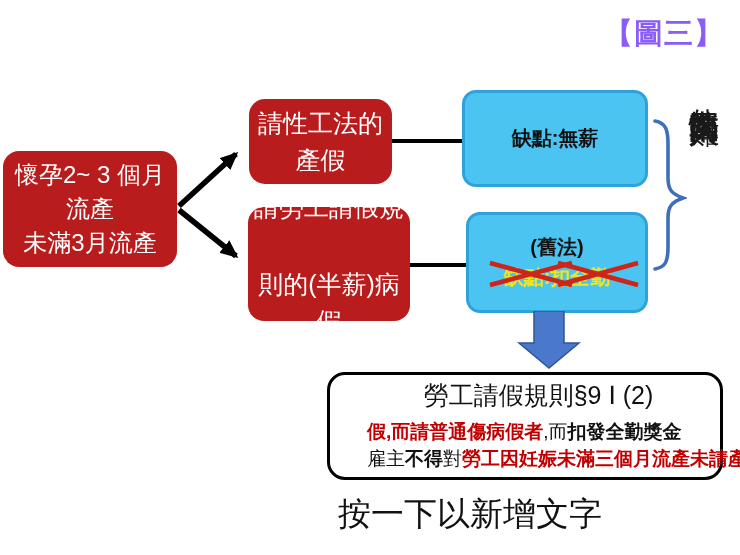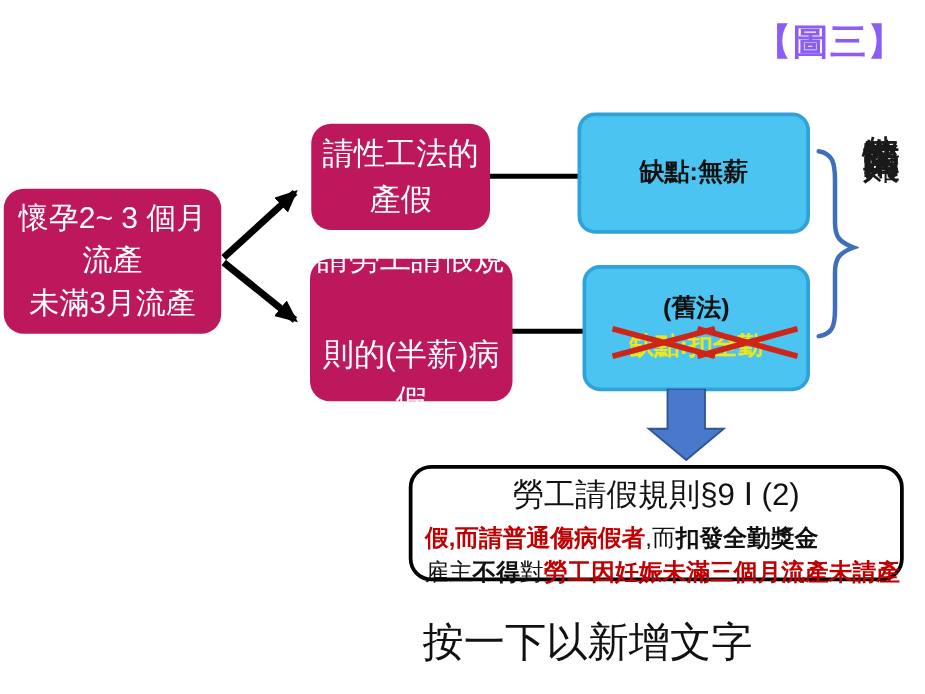--- a/index.html
+++ b/index.html
@@ -6,21 +6,21 @@
   .canvas{
     position:relative;width:740px;height:555px;background:#ffffff;
     font-family:"Liberation Sans",sans-serif;overflow:hidden;
   }
   .overlay{position:absolute;left:0;top:0;width:740px;height:555px;pointer-events:none;}
   .figure-label{
     position:absolute;left:604px;top:14px;font-size:29px;font-weight:bold;color:#8b5cf6;
     letter-spacing:1px;white-space:nowrap;
   }
   .navy-box{
-    position:absolute;background:#be185d;border-radius:16px;color:#fff;
+    position:absolute;background:#b91c1c;border-radius:16px;color:#fff;
     display:flex;flex-direction:column;justify-content:center;
     text-align:center;
   }
   .condition-box{left:3px;top:151px;width:174px;height:116px;font-size:24px;line-height:1.42;}
   .option-box-1{left:249px;top:99px;width:143px;height:85px;font-size:25px;line-height:1.45;}
   .option-box-2{left:248px;top:207px;width:162px;height:114px;font-size:25px;line-height:1.45;gap:41px;}
   .cyan-box{
     position:absolute;background:#4CC4F2;border:3px solid #2FA3D9;border-radius:14px;
     color:#111;font-weight:bold;display:flex;flex-direction:column;justify-content:center;
     align-items:center;text-align:center;font-size:20px;line-height:1.48;box-sizing:border-box;
@@ -29,22 +29,22 @@
   .result-box-2{left:466px;top:212px;width:182px;height:101px;}
   .struck-line{position:relative;color:#EFE719;}
   .cross-svg{position:absolute;left:-16px;top:-3px;width:152px;height:28px;overflow:visible;}
   .vertical-caption{
     position:absolute;left:688px;top:85px;writing-mode:vertical-rl;text-orientation:upright;
     font-size:30px;line-height:1.1;letter-spacing:1px;color:#1a1a1a;white-space:nowrap;
   }
   .brace-svg{position:absolute;left:651px;top:119px;width:36px;height:152px;}
   .down-arrow-svg{position:absolute;left:516px;top:311px;width:66px;height:59px;}
   .law-box{
-    position:absolute;left:327px;top:372px;width:396px;height:93px;background:#fff;
-    border:3px solid #000;border-radius:18px;box-sizing:border-box;
+    position:absolute;left:327px;top:372px;width:396px;height:108px;background:#fff;
+    border:3px solid #000;border-radius:18px;box-sizing:border-box;padding-left:27px;
   }
   .law-title{margin-top:4px;text-align:center;font-size:25px;color:#111;white-space:nowrap;}
   .law-body{margin:7px 8px 0 10px;font-size:19px;line-height:1.42;color:#111;white-space:nowrap;}
   .seg-black{font-weight:normal;color:#111;}
   .seg-bold{font-weight:bold;color:#111;}
   .seg-red{font-weight:bold;color:#C00000;}
   .placeholder-text{
     position:absolute;left:311px;top:492px;font-size:33px;color:#111;white-space:nowrap;margin-left:27px;
   }
 </style>

